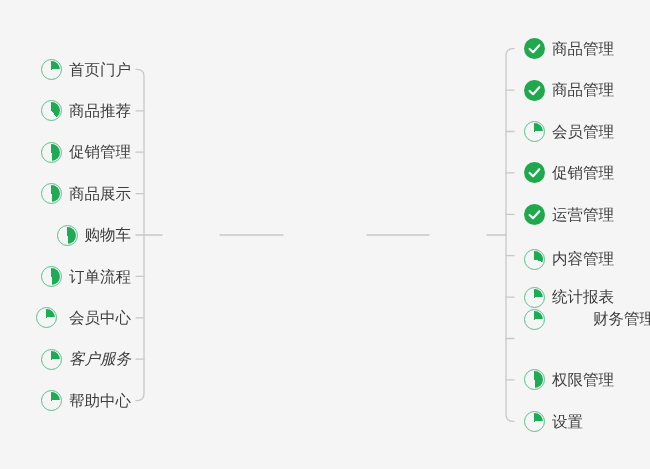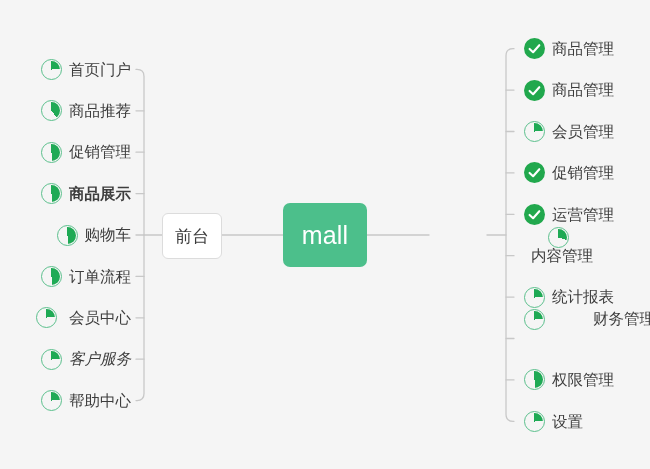--- a/index.html
+++ b/index.html
@@ -144,27 +144,21 @@
       <path d="M 514 131.5 H 506" fill="none" stroke="#c8c8c8" stroke-width="1.3" stroke-linecap="round"></path>
       <path d="M 514 172.9 H 506" fill="none" stroke="#c8c8c8" stroke-width="1.3" stroke-linecap="round"></path>
       <path d="M 514 214.3 H 506" fill="none" stroke="#c8c8c8" stroke-width="1.3" stroke-linecap="round"></path>
       <path d="M 514 255.7 H 506" fill="none" stroke="#c8c8c8" stroke-width="1.3" stroke-linecap="round"></path>
       <path d="M 514 297.1 H 506" fill="none" stroke="#c8c8c8" stroke-width="1.3" stroke-linecap="round"></path>
       <path d="M 514 338.5 H 506" fill="none" stroke="#c8c8c8" stroke-width="1.3" stroke-linecap="round"></path>
       <path d="M 514 379.9 H 506" fill="none" stroke="#c8c8c8" stroke-width="1.3" stroke-linecap="round"></path>
       <path d="M 487 235 H 506" fill="none" stroke="#c8c8c8" stroke-width="1.3" stroke-linecap="round"></path>
     </svg>
 
-  <div class="center-node" style="background: rgb(76, 191, 139); color: rgb(255, 255, 255);">
-    <span>mall</span>
-  </div>
-
-  <div class="mid-node mid-left">
-    <span>前台</span>
-  </div>
+
 
 
   <div id="leaves">
       <div class="leaf leaf-left" style="top: 56.4px;">
         <span class="badge pie" style="border-color: rgb(92, 192, 141); background: rgb(245, 245, 245);">
           <span class="pie-fill" style="background: conic-gradient(rgb(31, 170, 85) 0deg, rgb(31, 170, 85) 90deg, rgb(245, 245, 245) 90deg, rgb(245, 245, 245) 360deg);"></span>
         </span>
         <span class="leaf-label" style="color: rgb(61, 61, 61);">首页门户</span>
       </div>
       <div class="leaf leaf-left" style="top: 97.8px;">
@@ -172,21 +166,21 @@
           <span class="pie-fill" style="background: conic-gradient(rgb(31, 170, 85) 0deg, rgb(31, 170, 85) 144deg, rgb(245, 245, 245) 144deg, rgb(245, 245, 245) 360deg);"></span>
         </span>
         <span class="leaf-label" style="color: rgb(61, 61, 61);">商品推荐</span>
       </div>
       <div class="leaf leaf-left" style="top: 139.2px;">
         <span class="badge pie" style="border-color: rgb(92, 192, 141); background: rgb(245, 245, 245);">
           <span class="pie-fill" style="background: conic-gradient(rgb(31, 170, 85) 0deg, rgb(31, 170, 85) 180deg, rgb(245, 245, 245) 180deg, rgb(245, 245, 245) 360deg);"></span>
         </span>
         <span class="leaf-label" style="color: rgb(61, 61, 61);">促销管理</span>
       </div>
-      <div class="leaf leaf-left" style="top: 180.6px; font-weight: bold;">
+      <div class="leaf leaf-left" style="top: 180.6px;">
         <span class="badge pie" style="border-color: rgb(92, 192, 141); background: rgb(245, 245, 245);">
           <span class="pie-fill" style="background: conic-gradient(rgb(31, 170, 85) 0deg, rgb(31, 170, 85) 180deg, rgb(245, 245, 245) 180deg, rgb(245, 245, 245) 360deg);"></span>
         </span>
         <span class="leaf-label" style="color: rgb(61, 61, 61);">商品展示</span>
       </div>
       <div class="leaf leaf-left" style="top: 222px;">
         <span class="badge pie" style="border-color: rgb(92, 192, 141); background: rgb(245, 245, 245);">
           <span class="pie-fill" style="background: conic-gradient(rgb(31, 170, 85) 0deg, rgb(31, 170, 85) 180deg, rgb(245, 245, 245) 180deg, rgb(245, 245, 245) 360deg);"></span>
         </span>
         <span class="leaf-label" style="color: rgb(61, 61, 61);">购物车</span>
@@ -246,21 +240,21 @@
         <span class="leaf-label" style="color: rgb(61, 61, 61);">促销管理</span>
       </div>
       <div class="leaf leaf-right" style="top: 201.3px;">
         <span class="badge check" style="background: rgb(33, 168, 77);">
           <svg viewBox="0 0 21 21" xmlns="http://www.w3.org/2000/svg">
             <path d="M5.6 10.9 L9.1 14.2 L15.3 7.2" fill="none" stroke="#ffffff" stroke-width="2.1" stroke-linecap="round" stroke-linejoin="round"></path>
           </svg>
         </span>
         <span class="leaf-label" style="color: rgb(61, 61, 61);">运营管理</span>
       </div>
-      <div class="leaf leaf-right" style="top: 227px; flex-direction: column;">
+      <div class="leaf leaf-right" style="top: 246px;">
         <span class="badge pie" style="border-color: rgb(92, 192, 141); background: rgb(245, 245, 245);">
           <span class="pie-fill" style="background: conic-gradient(rgb(31, 170, 85) 0deg, rgb(31, 170, 85) 108deg, rgb(245, 245, 245) 108deg, rgb(245, 245, 245) 360deg);"></span>
         </span>
         <span class="leaf-label" style="color: rgb(61, 61, 61);">内容管理</span>
       </div>
       <div class="leaf leaf-right" style="top: 284.1px;">
         <span class="badge pie" style="border-color: rgb(92, 192, 141); background: rgb(245, 245, 245);">
           <span class="pie-fill" style="background: conic-gradient(rgb(31, 170, 85) 0deg, rgb(31, 170, 85) 90deg, rgb(245, 245, 245) 90deg, rgb(245, 245, 245) 360deg);"></span>
         </span>
         <span class="leaf-label" style="color: rgb(61, 61, 61);">统计报表</span>

